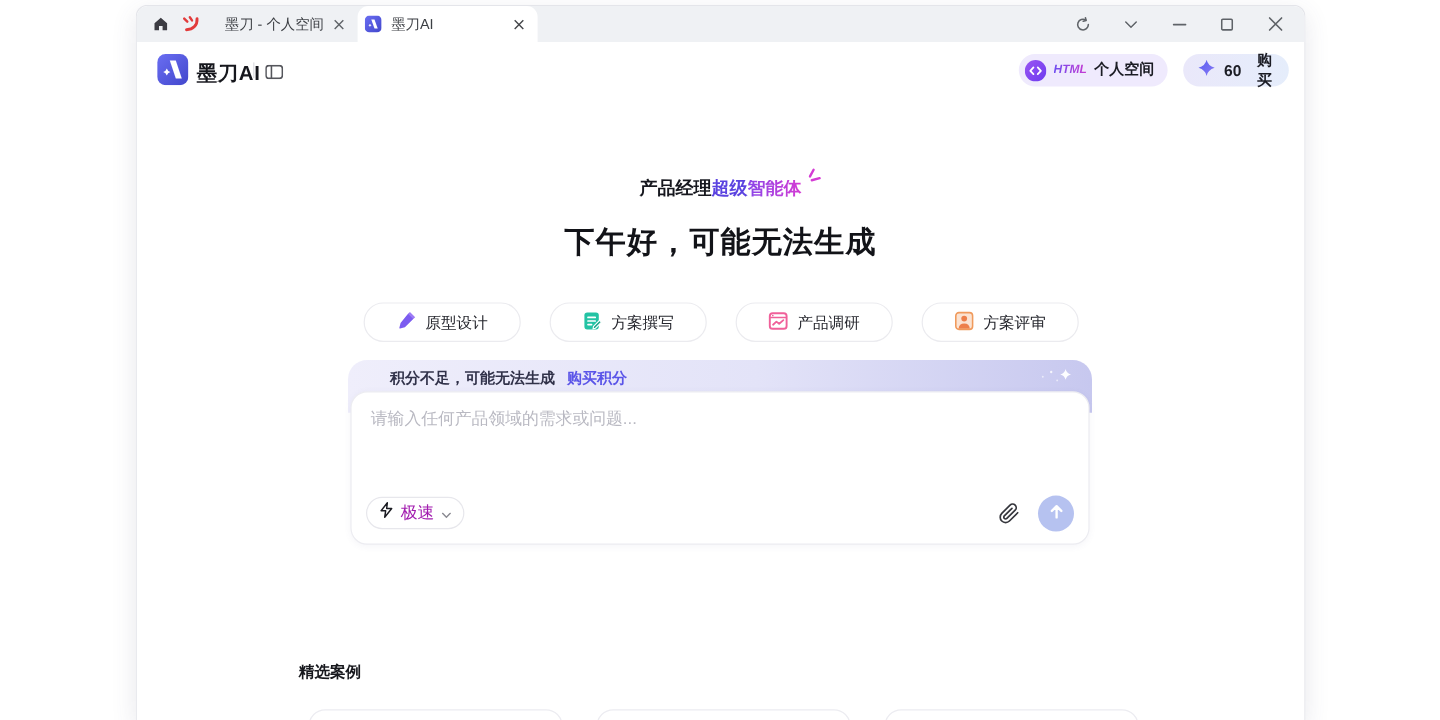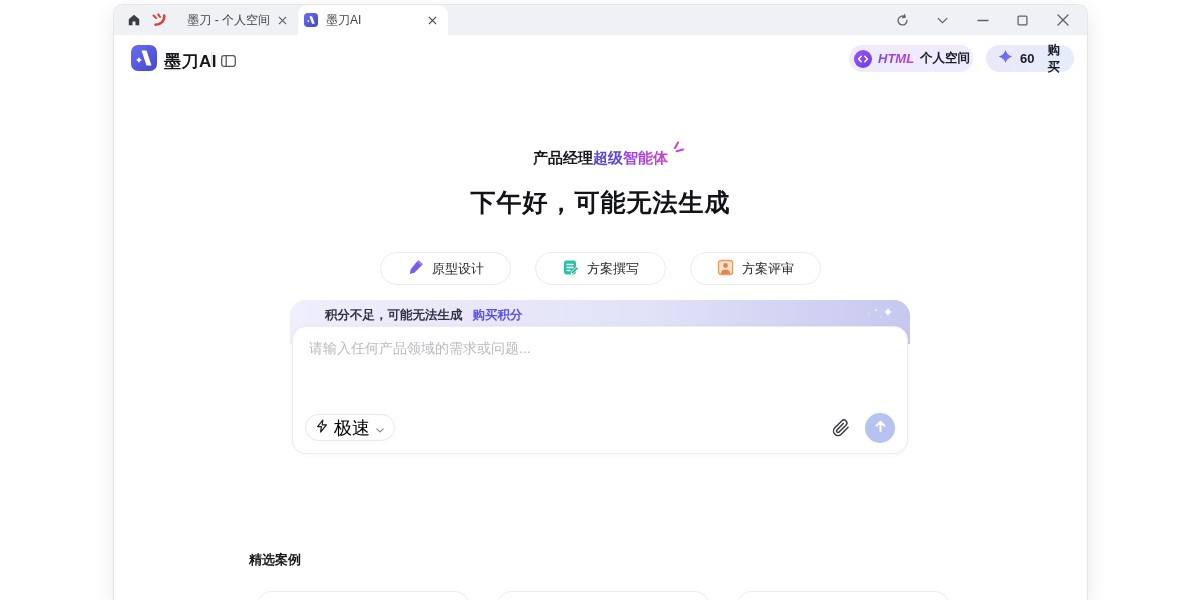--- a/index.html
+++ b/index.html
@@ -21,21 +21,21 @@
   .winctrls{position:absolute;right:18px;top:0;height:30px;display:flex;align-items:center;gap:27px;}
   .wbtn{width:13px;height:13px;display:flex;align-items:center;justify-content:center;}
   
   .brand-logo{position:absolute;left:17px;top:40px;width:26px;height:26px;}
   .brand-name{position:absolute;left:50px;top:44px;font-size:17px;font-weight:700;color:#16171d;line-height:26px;letter-spacing:.5px;}
   .hdr-divider{position:absolute;left:97px;top:47px;width:1px;height:13px;background:#dcdde2;}
   .panel-toggle{position:absolute;left:107px;top:48px;width:15px;height:12px;}
   .pill{display:flex;align-items:center;border-radius:14px;height:27px;box-sizing:border-box;}
   .html-pill{position:absolute;left:735px;top:40px;width:124px;background:#efeafd;padding:0 10px 0 5px;gap:6px;cursor:pointer;}
   .html-pill .code-ic{width:18px;height:18px;}
-  .html-em{font-size:13px;font-weight:800;font-style:italic;
+  .html-em{font-size:10px;font-weight:800;font-style:italic;
     background:linear-gradient(90deg,#6d4df0,#c93ad1);-webkit-background-clip:text;background-clip:text;color:transparent;}
   .html-rest{font-size:12.5px;font-weight:600;color:#1b1c24;white-space:nowrap;}
   .credits-pill{position:absolute;left:872px;top:40px;width:88px;background:linear-gradient(90deg,#eae8fa,#e5edfb);
     padding:0 12px;gap:7px;cursor:pointer;justify-content:center;}
   .credits-count{font-size:13px;font-weight:700;color:#1b1c24;text-align:center;}
   .credits-buy{font-size:12.5px;font-weight:600;color:#1b1c24;margin-left:6px;}
   
   .hero-sub{position:absolute;left:0;right:0;top:141px;text-align:center;font-size:15px;font-weight:700;line-height:24px;}
   .sub-prefix{color:#17181f;}
   .sub-hl{color:#5b43e0;}
@@ -56,21 +56,21 @@
   .notice-link{color:#5a54e8;font-weight:600;margin-left:10px;cursor:pointer;}
   .banner-spark{position:absolute;right:14px;top:5px;}
   .input-card{position:absolute;left:2px;right:2px;top:26px;height:128px;background:#fff;
     border:1px solid #ececf1;border-radius:14px;box-sizing:border-box;box-shadow:0 1px 5px rgba(110,110,160,.06);}
   .input-card textarea{position:absolute;left:0;top:0;width:100%;height:78px;border:none;outline:none;resize:none;
     background:transparent;box-sizing:border-box;padding:13px 16px;font-size:14px;color:#30313a;
     font-family:"Liberation Sans","DejaVu Sans",sans-serif;}
   .input-card textarea::placeholder{color:#b9b9c2;}
   .mode-pill{position:absolute;left:12px;bottom:12px;height:27px;border:1px solid #e7e7ec;border-radius:14px;
     display:flex;align-items:center;gap:6px;padding:0 10px;box-sizing:border-box;cursor:pointer;background:#fff;}
-  .mode-label{font-size:18px;color:#000000;font-weight:500;}
+  .mode-label{font-size:14px;color:#a21caf;font-weight:500;}
   .attach-btn{position:absolute;right:57px;bottom:16px;width:18px;height:18px;cursor:pointer;}
   .send-btn{position:absolute;right:12px;bottom:10px;width:30px;height:30px;border-radius:50%;
     background:#b6c2f0;display:flex;align-items:center;justify-content:center;cursor:pointer;border:none;}
   
   .featured-heading{position:absolute;left:135px;top:546px;font-size:13px;font-weight:700;color:#17181d;}
   .case-card{position:absolute;top:586px;width:212px;height:22px;background:#fff;border:1px solid #ececf1;
     border-radius:14px 14px 0 0;box-sizing:border-box;}
 </style>
 </head>
 <body>
@@ -229,20 +229,31 @@
     </div>
     <div class="action-pill">
       <span>
         <svg width="17" height="17" viewBox="0 0 17 17">
             <rect x="2" y="1.5" width="12" height="14" rx="2.4" fill="#23c3a4"></rect>
             <path d="M5 5.5 H11 M5 8.5 H11 M5 11.5 H8" stroke="#fff" stroke-width="1.4" stroke-linecap="round"></path>
             <path d="M9.6 12.9 L14.6 7.9 L16.2 9.5 L11.2 14.5 L9.2 15 Z" fill="#1ba68b" stroke="#fff" stroke-width="0.9"></path>
           </svg>
       </span>
       <span>方案撰写</span>
+    </div>
+    <div class="action-pill">
+      <span>
+        <svg width="17" height="17" viewBox="0 0 17 17">
+            <rect x="1.5" y="2" width="14" height="13" rx="2.4" stroke="#f0609a" stroke-width="1.6" fill="none"></rect>
+            <path d="M1.8 5.6 H15.2" stroke="#f0609a" stroke-width="1.3"></path>
+            <circle cx="4" cy="3.9" r="0.7" fill="#f0609a"></circle>
+            <path d="M4.2 11.6 L7 9 L9.3 10.8 L12.8 7.8" stroke="#f0609a" stroke-width="1.5" fill="none" stroke-linecap="round" stroke-linejoin="round"></path>
+          </svg>
+      </span>
+      <span>产品调研</span>
     </div>
     <div class="action-pill">
       <span>
         <svg width="17" height="17" viewBox="0 0 17 17">
             <rect x="1.5" y="1.5" width="14" height="14" rx="2.6" fill="#fbe3d2"></rect>
             <circle cx="8.5" cy="6.5" r="2.4" fill="#ed7f4a"></circle>
             <path d="M3.8 15 Q4.2 10.6 8.5 10.6 Q12.8 10.6 13.2 15 Z" fill="#ed7f4a"></path>
             <rect x="1.5" y="1.5" width="14" height="14" rx="2.6" stroke="#f09a5c" stroke-width="1.3" fill="none"></rect>
           </svg>
       </span>

